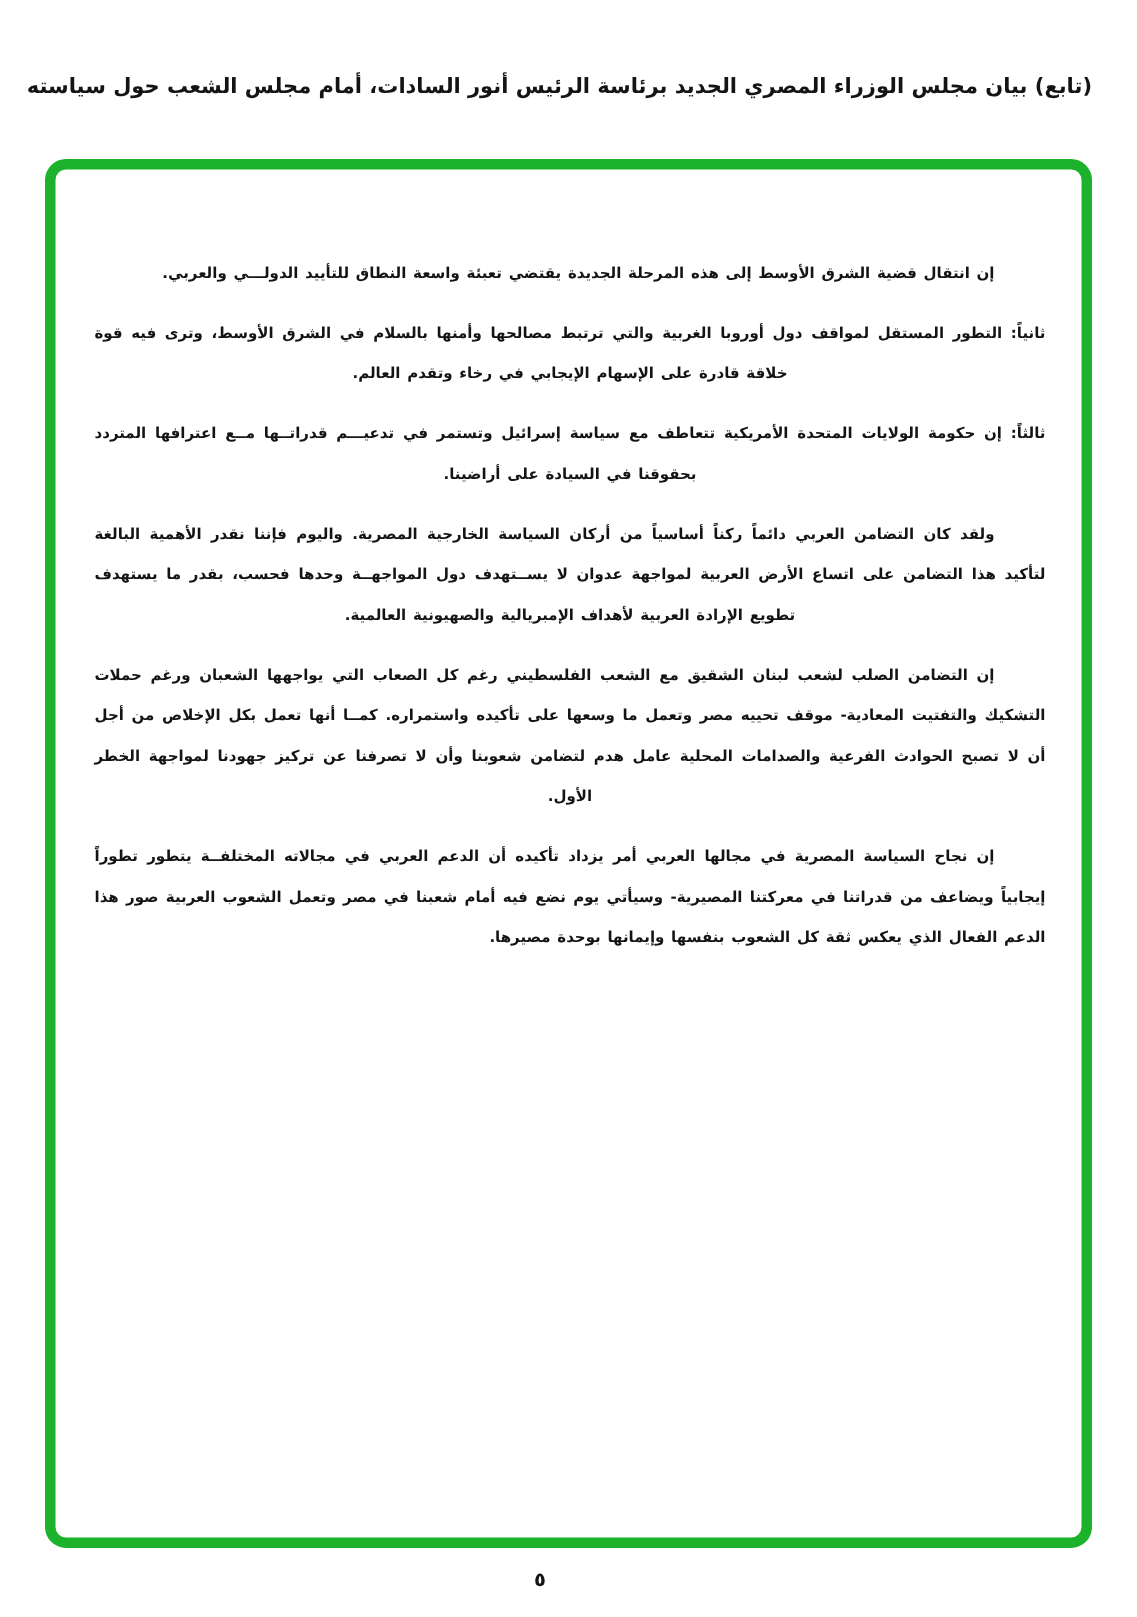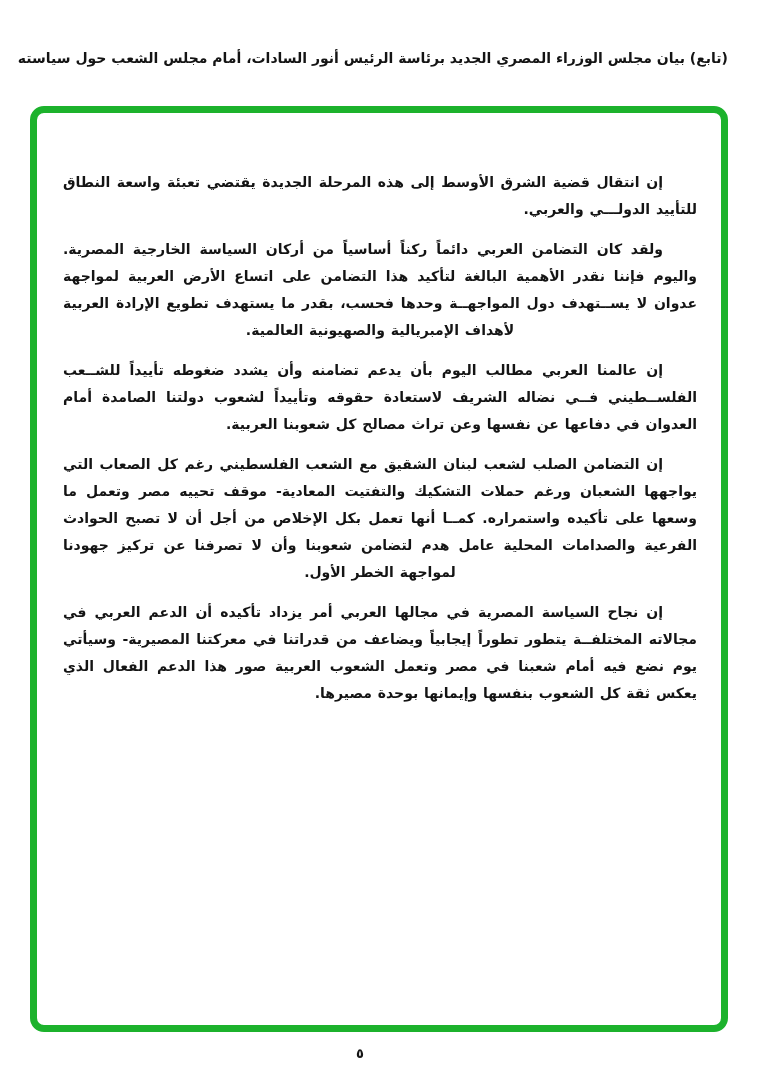--- a/index.html
+++ b/index.html
@@ -43,21 +43,21 @@
     left: 37px;
     top: 113px;
     width: 684px;
     height: 912px;
     box-sizing: border-box;
     padding: 56px 24px 0 26px;
     direction: rtl;
   }
   .para {
     margin: 0 0 13px 0;
-    font-size: 14px;
+    font-size: 10px;
     font-weight: bold;
     line-height: 27px;
     text-align: justify;
     text-align-last: right;
     word-spacing: 1px;
   }
   .para.indent {
     text-indent: 34px;
   }
   .para.last-center {
@@ -76,19 +76,20 @@
 </style>
 </head>
 <body style="color: rgb(20, 20, 20);">
 
 <div class="header-title">(تابع) بيان مجلس الوزراء المصري الجديد برئاسة الرئيس أنور السادات، أمام مجلس الشعب حول سياسته</div>
 
 <div class="frame" style="border-color: rgb(28, 178, 44);"></div>
 
 <div class="content">
   <p class="para indent">إن انتقال قضية الشرق الأوسط إلى هذه المرحلة الجديدة يقتضي تعبئة واسعة النطاق للتأييد الدولـــي والعربي.</p>
+  <p class="para last-center">ثانياً: التطور المستقل لمواقف دول أوروبا الغربية والتي ترتبط مصالحها وأمنها بالسلام في الشرق الأوسط، وترى فيه قوة خلاقة قادرة على الإسهام الإيجابي في رخاء وتقدم العالم.</p>
+  <p class="para last-center">ثالثاً: إن حكومة الولايات المتحدة الأمريكية تتعاطف مع سياسة إسرائيل وتستمر في تدعيـــم قدراتــها مــع اعترافها المتردد بحقوقنا في السيادة على أراضينا.</p>
   <p class="para indent last-center">ولقد كان التضامن العربي دائماً ركناً أساسياً من أركان السياسة الخارجية المصرية. واليوم فإننا نقدر الأهمية البالغة لتأكيد هذا التضامن على اتساع الأرض العربية لمواجهة عدوان لا يســتهدف دول المواجهــة وحدها فحسب، بقدر ما يستهدف تطويع الإرادة العربية لأهداف الإمبريالية والصهيونية العالمية.</p>
-  <p class="para indent">إن عالمنا العربي مطالب اليوم بأن يدعم تضامنه وأن يشدد ضغوطه تأييداً للشــعب الفلســطيني فــي نضاله الشريف لاستعادة حقوقه وتأييداً لشعوب دولتنا الصامدة أمام العدوان في دفاعها عن نفسها وعن تراث مصالح كل شعوبنا العربية.</p>
   <p class="para indent last-center">إن التضامن الصلب لشعب لبنان الشقيق مع الشعب الفلسطيني رغم كل الصعاب التي يواجهها الشعبان ورغم حملات التشكيك والتفتيت المعادية- موقف تحييه مصر وتعمل ما وسعها على تأكيده واستمراره. كمــا أنها تعمل بكل الإخلاص من أجل أن لا تصبح الحوادث الفرعية والصدامات المحلية عامل هدم لتضامن شعوبنا وأن لا تصرفنا عن تركيز جهودنا لمواجهة الخطر الأول.</p>
   <p class="para indent">إن نجاح السياسة المصرية في مجالها العربي أمر يزداد تأكيده أن الدعم العربي في مجالاته المختلفــة يتطور تطوراً إيجابياً ويضاعف من قدراتنا في معركتنا المصيرية- وسيأتي يوم نضع فيه أمام شعبنا في مصر وتعمل الشعوب العربية صور هذا الدعم الفعال الذي يعكس ثقة كل الشعوب بنفسها وإيمانها بوحدة مصيرها.</p>
 </div>
 
 <div class="page-number">٥</div>
 
 </body></html>

